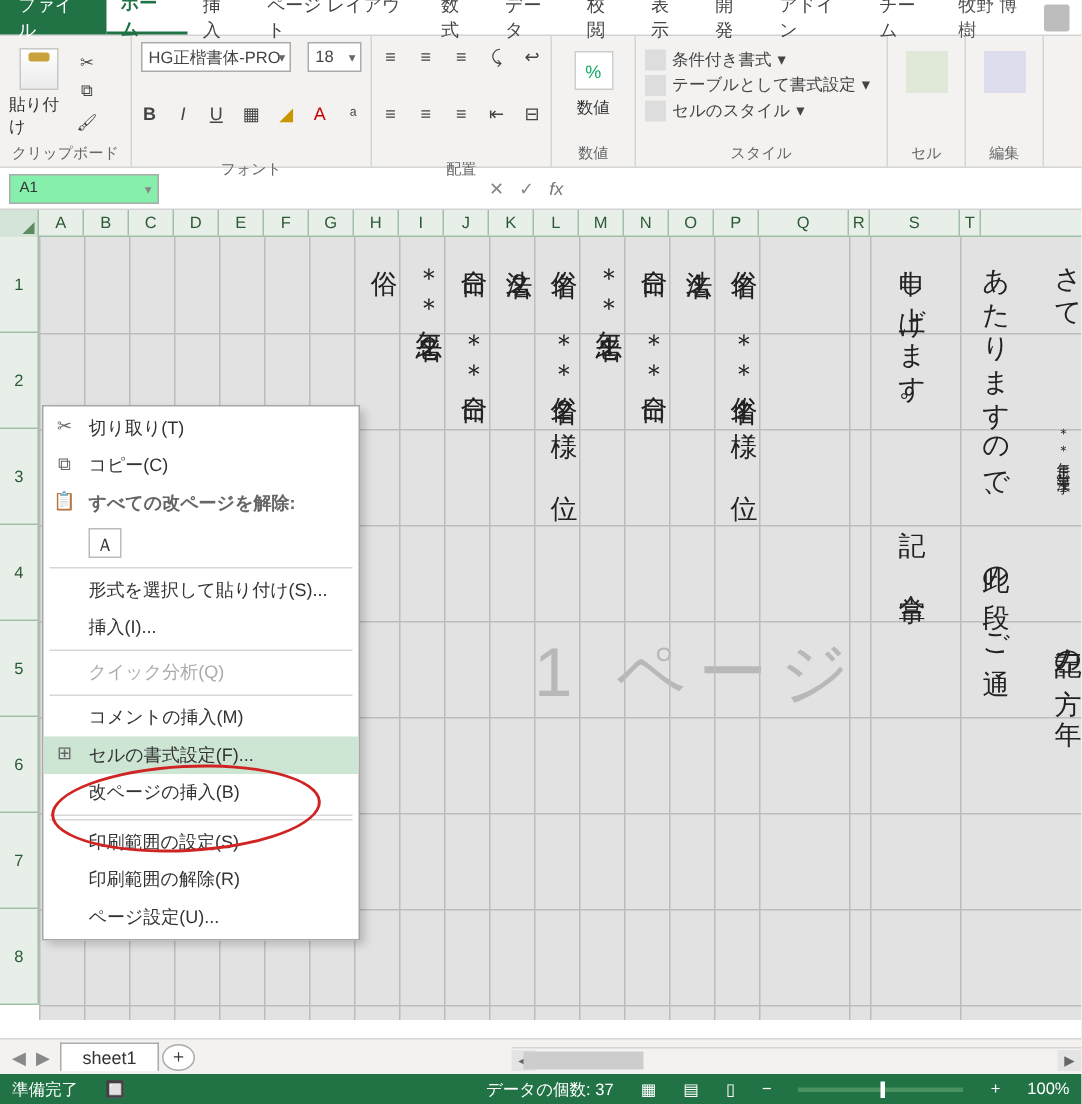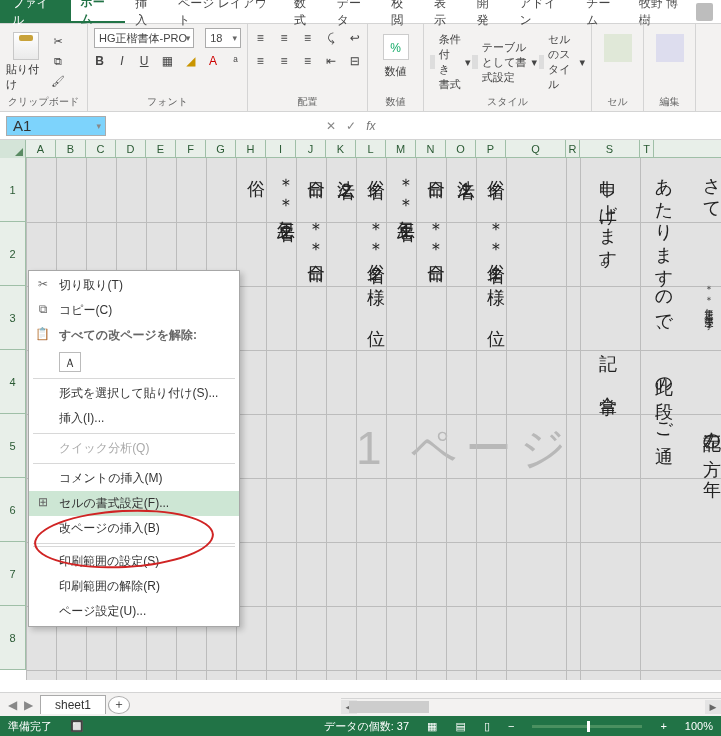--- a/index.html
+++ b/index.html
@@ -14,36 +14,36 @@
 .group{border-right:1px solid #d4d4d4;padding:4px 6px 2px 6px;display:flex;flex-direction:column;justify-content:space-between}
 .group-label{color:#666;font-size:10px;text-align:center;padding-top:2px}
 .clip{width:88px}
 .clip-body{display:flex;gap:2px}
 .paste-big{width:40px;display:flex;flex-direction:column;align-items:center;gap:2px;padding-top:4px}
 .paste-big .ico{width:26px;height:28px;border:1px solid #c8c8c8;background:linear-gradient(#fff,#eaeaea);position:relative}
 .paste-big .ico:before{content:"";position:absolute;top:2px;left:5px;width:14px;height:6px;background:#c8a23a;border-radius:2px}
 .mini-col{display:flex;flex-direction:column;gap:2px;padding-top:4px}
 .mini{width:20px;height:18px;border:1px solid transparent;display:flex;align-items:center;justify-content:center;color:#444;font-size:11px}
 .font{width:160px}
-.font-row{display:flex;gap:11px;margin-bottom:3px}
+.font-row{display:flex;gap:11px;margin-bottom:18px}
 .combo{height:20px;border:1px solid #ababab;background:#fff;display:flex;align-items:center;padding:0 4px;font-size:11px;color:#444;position:relative}
 .combo:after{content:"▾";position:absolute;right:3px;color:#666;font-size:9px}
 .btn{width:22px;height:20px;display:flex;align-items:center;justify-content:center;color:#444;font-size:12px;border:1px solid transparent}
 .align{width:120px}
 .num{width:56px}
 .num-big{display:flex;flex-direction:column;align-items:center;padding-top:6px;gap:4px}
 .styles{width:168px}
-.styles-body{display:flex;flex-direction:row;gap:2px;padding-top:4px}
+.styles-body{display:flex;flex-direction:column;gap:2px;padding-top:4px}
 .style-row{display:flex;align-items:center;gap:4px;font-size:11px;color:#444}
 .style-row .ic{width:14px;height:14px;background:#ddd}
 .cells{width:52px}
 .edit{width:52px}
 .big-ico{width:28px;height:28px;margin:6px auto 2px auto;background:#ddd}
 .namebox-row{height:28px;border-bottom:1px solid #d4d4d4;display:flex;align-items:center;background:#fff}
-.namebox{width:100px;height:20px;border:1px solid #ababab;margin-left:6px;padding:0 6px;display:flex;align-items:center;font-size:15px;color:#333;background:#7dd3fc;position:relative}
+.namebox{width:100px;height:20px;border:1px solid #ababab;margin-left:6px;padding:0 6px;display:flex;align-items:center;font-size:10px;color:#333;background:#86efac;position:relative}
 .namebox:after{content:"▾";position:absolute;right:4px;color:#888;font-size:9px}
 .fx-area{display:flex;align-items:center;gap:10px;margin-left:220px;color:#888}
 .fx-area .fx{font-style:italic;color:#777}
 .sheet-area{position:relative;height:540px;background:#fff}
 .colhdr{position:absolute;top:0;left:0;right:0;height:18px;background:#e8efe9;border-bottom:1px solid #9fbfa7;display:flex}
 .corner{width:26px;height:18px;background:#d4e4d8;border-right:1px solid #9fbfa7;position:relative}
 .corner:after{content:"";position:absolute;right:2px;bottom:2px;width:0;height:0;border-left:8px solid transparent;border-bottom:8px solid #5a8b63}
 .ch{border-right:1px solid #9fbfa7;text-align:center;font-size:11px;color:#2a5a34;line-height:18px}
 .rowhdr{position:absolute;top:18px;left:0;width:26px;background:#e8efe9;border-right:1px solid #9fbfa7}
 .rh{height:64px;border-bottom:1px solid #9fbfa7;text-align:center;font-size:11px;color:#2a5a34;display:flex;align-items:center;justify-content:center}

